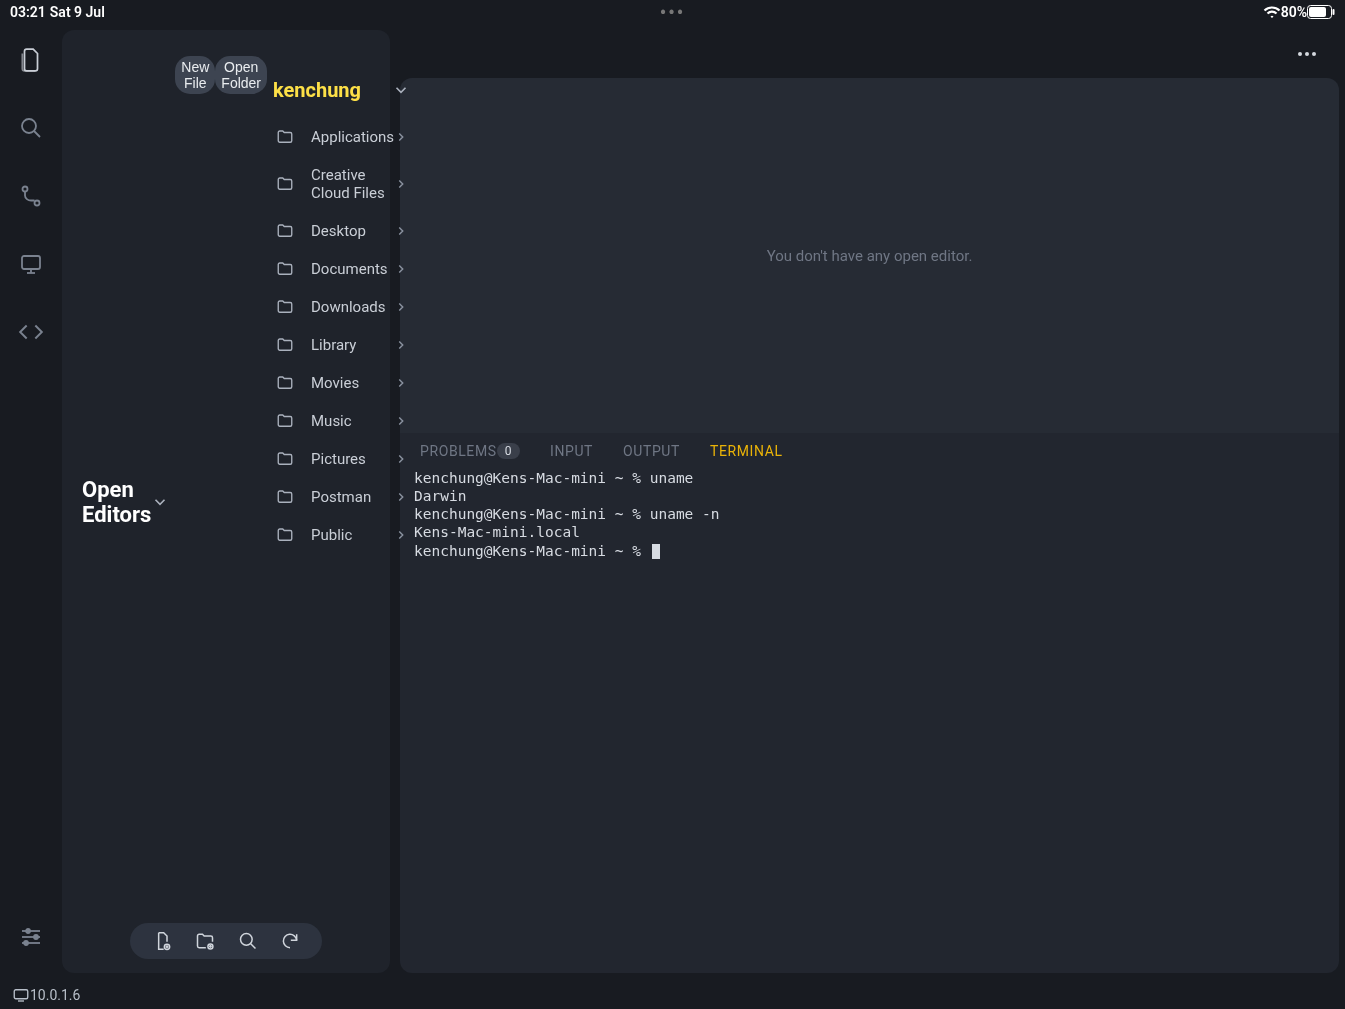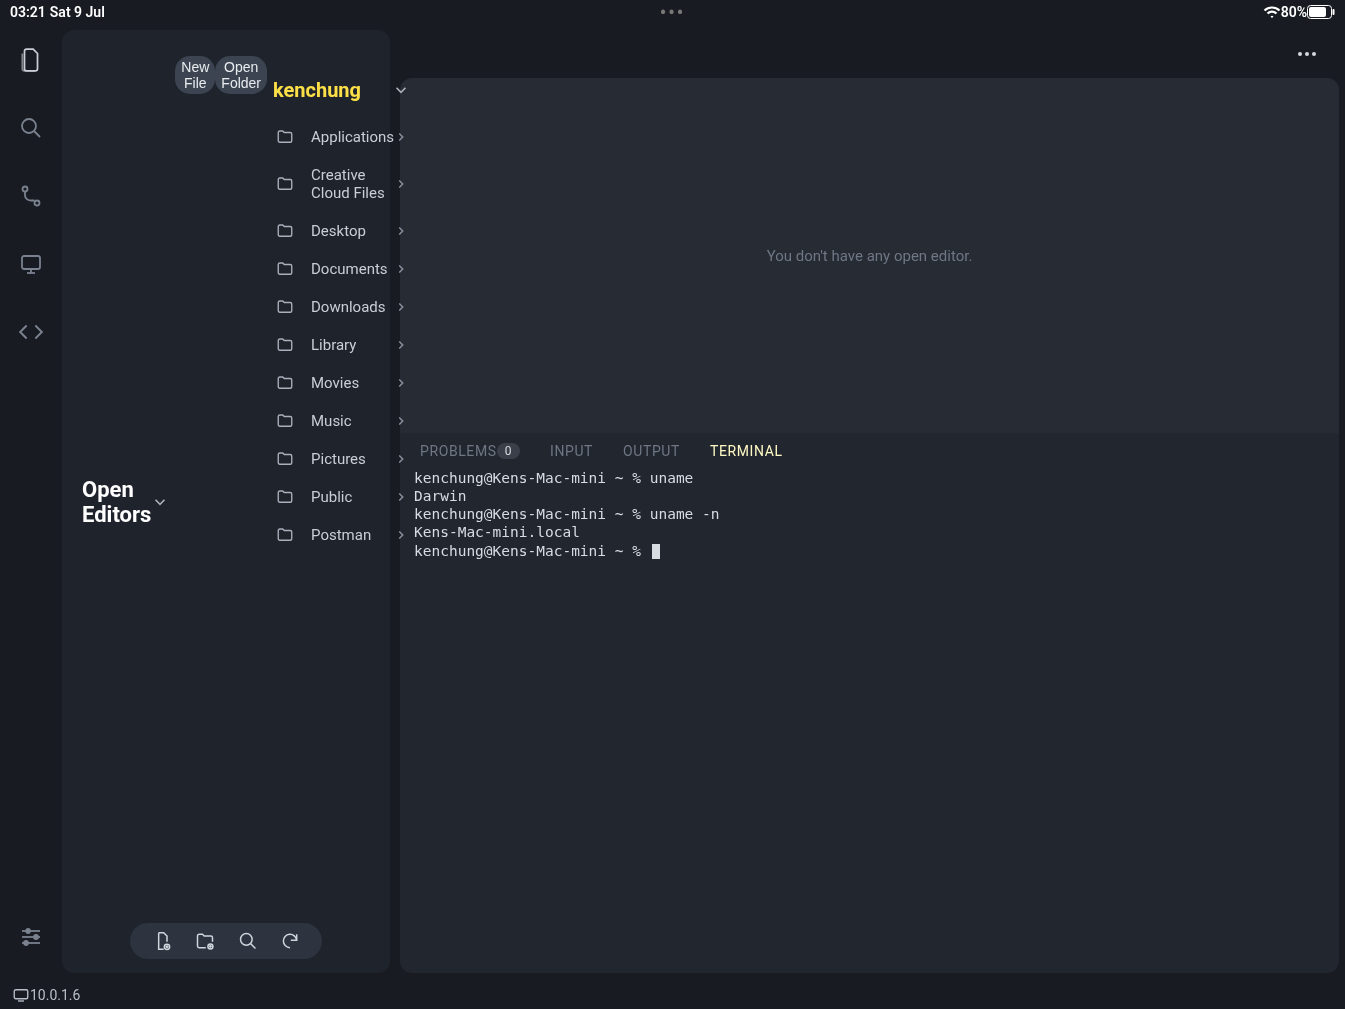--- a/index.html
+++ b/index.html
@@ -127,21 +127,21 @@
     border-radius:0 0 var(--border-radius) var(--border-radius);
     display:flex;flex-direction:column;
     min-height:0;
   }
   .panel-tabs{
     display:flex;align-items:center;gap:30px;
     padding:10px 20px 6px 20px;
     font-size:14px;letter-spacing:0.6px;
   }
   .panel-tab{color:var(--fg-very-dim);cursor:pointer;display:flex;align-items:center;gap:0;}
-  .panel-tab.active{color:#fef9c3;}
+  .panel-tab.active{color:#eab308;}
   .badge{
     background:#3a3f4a;color:#d7dbe2;
     border-radius:10px;padding:1px 8px;font-size:12px;
   }
   .terminal{
     flex:1;overflow:auto;
     font-family:ui-monospace,SFMono-Regular,Menlo,Monaco,Consolas,monospace;
     font-size:14.5px;line-height:1.25;
     color:#d7dbe2;padding:4px 14px;
     white-space:pre;
@@ -390,36 +390,36 @@
               </svg>
             </span>
           </div>
           <div class="folder-item">
             <span class="left">
               <span>
                 <svg width="20" height="18" viewBox="0 0 24 24" fill="none" stroke="#aab1bd" stroke-width="1.8">
                   <path d="M3 6a2 2 0 0 1 2-2h4l2 2h8a2 2 0 0 1 2 2v9a2 2 0 0 1-2 2H5a2 2 0 0 1-2-2z"></path>
                 </svg>
               </span>
+              <span>Postman</span>
+            </span>
+            <span class="chev-right">
+              <svg width="14" height="14" viewBox="0 0 24 24" fill="none" stroke="currentColor" stroke-width="2.4">
+                <polyline points="9 6 15 12 9 18"></polyline>
+              </svg>
+            </span>
+          </div>
+          <div class="folder-item">
+            <span class="left">
+              <span>
+                <svg width="20" height="18" viewBox="0 0 24 24" fill="none" stroke="#aab1bd" stroke-width="1.8">
+                  <path d="M3 6a2 2 0 0 1 2-2h4l2 2h8a2 2 0 0 1 2 2v9a2 2 0 0 1-2 2H5a2 2 0 0 1-2-2z"></path>
+                </svg>
+              </span>
               <span>Public</span>
-            </span>
-            <span class="chev-right">
-              <svg width="14" height="14" viewBox="0 0 24 24" fill="none" stroke="currentColor" stroke-width="2.4">
-                <polyline points="9 6 15 12 9 18"></polyline>
-              </svg>
-            </span>
-          </div>
-          <div class="folder-item">
-            <span class="left">
-              <span>
-                <svg width="20" height="18" viewBox="0 0 24 24" fill="none" stroke="#aab1bd" stroke-width="1.8">
-                  <path d="M3 6a2 2 0 0 1 2-2h4l2 2h8a2 2 0 0 1 2 2v9a2 2 0 0 1-2 2H5a2 2 0 0 1-2-2z"></path>
-                </svg>
-              </span>
-              <span>Postman</span>
             </span>
             <span class="chev-right">
               <svg width="14" height="14" viewBox="0 0 24 24" fill="none" stroke="currentColor" stroke-width="2.4">
                 <polyline points="9 6 15 12 9 18"></polyline>
               </svg>
             </span>
           </div>
         </div>
     </div>
 

